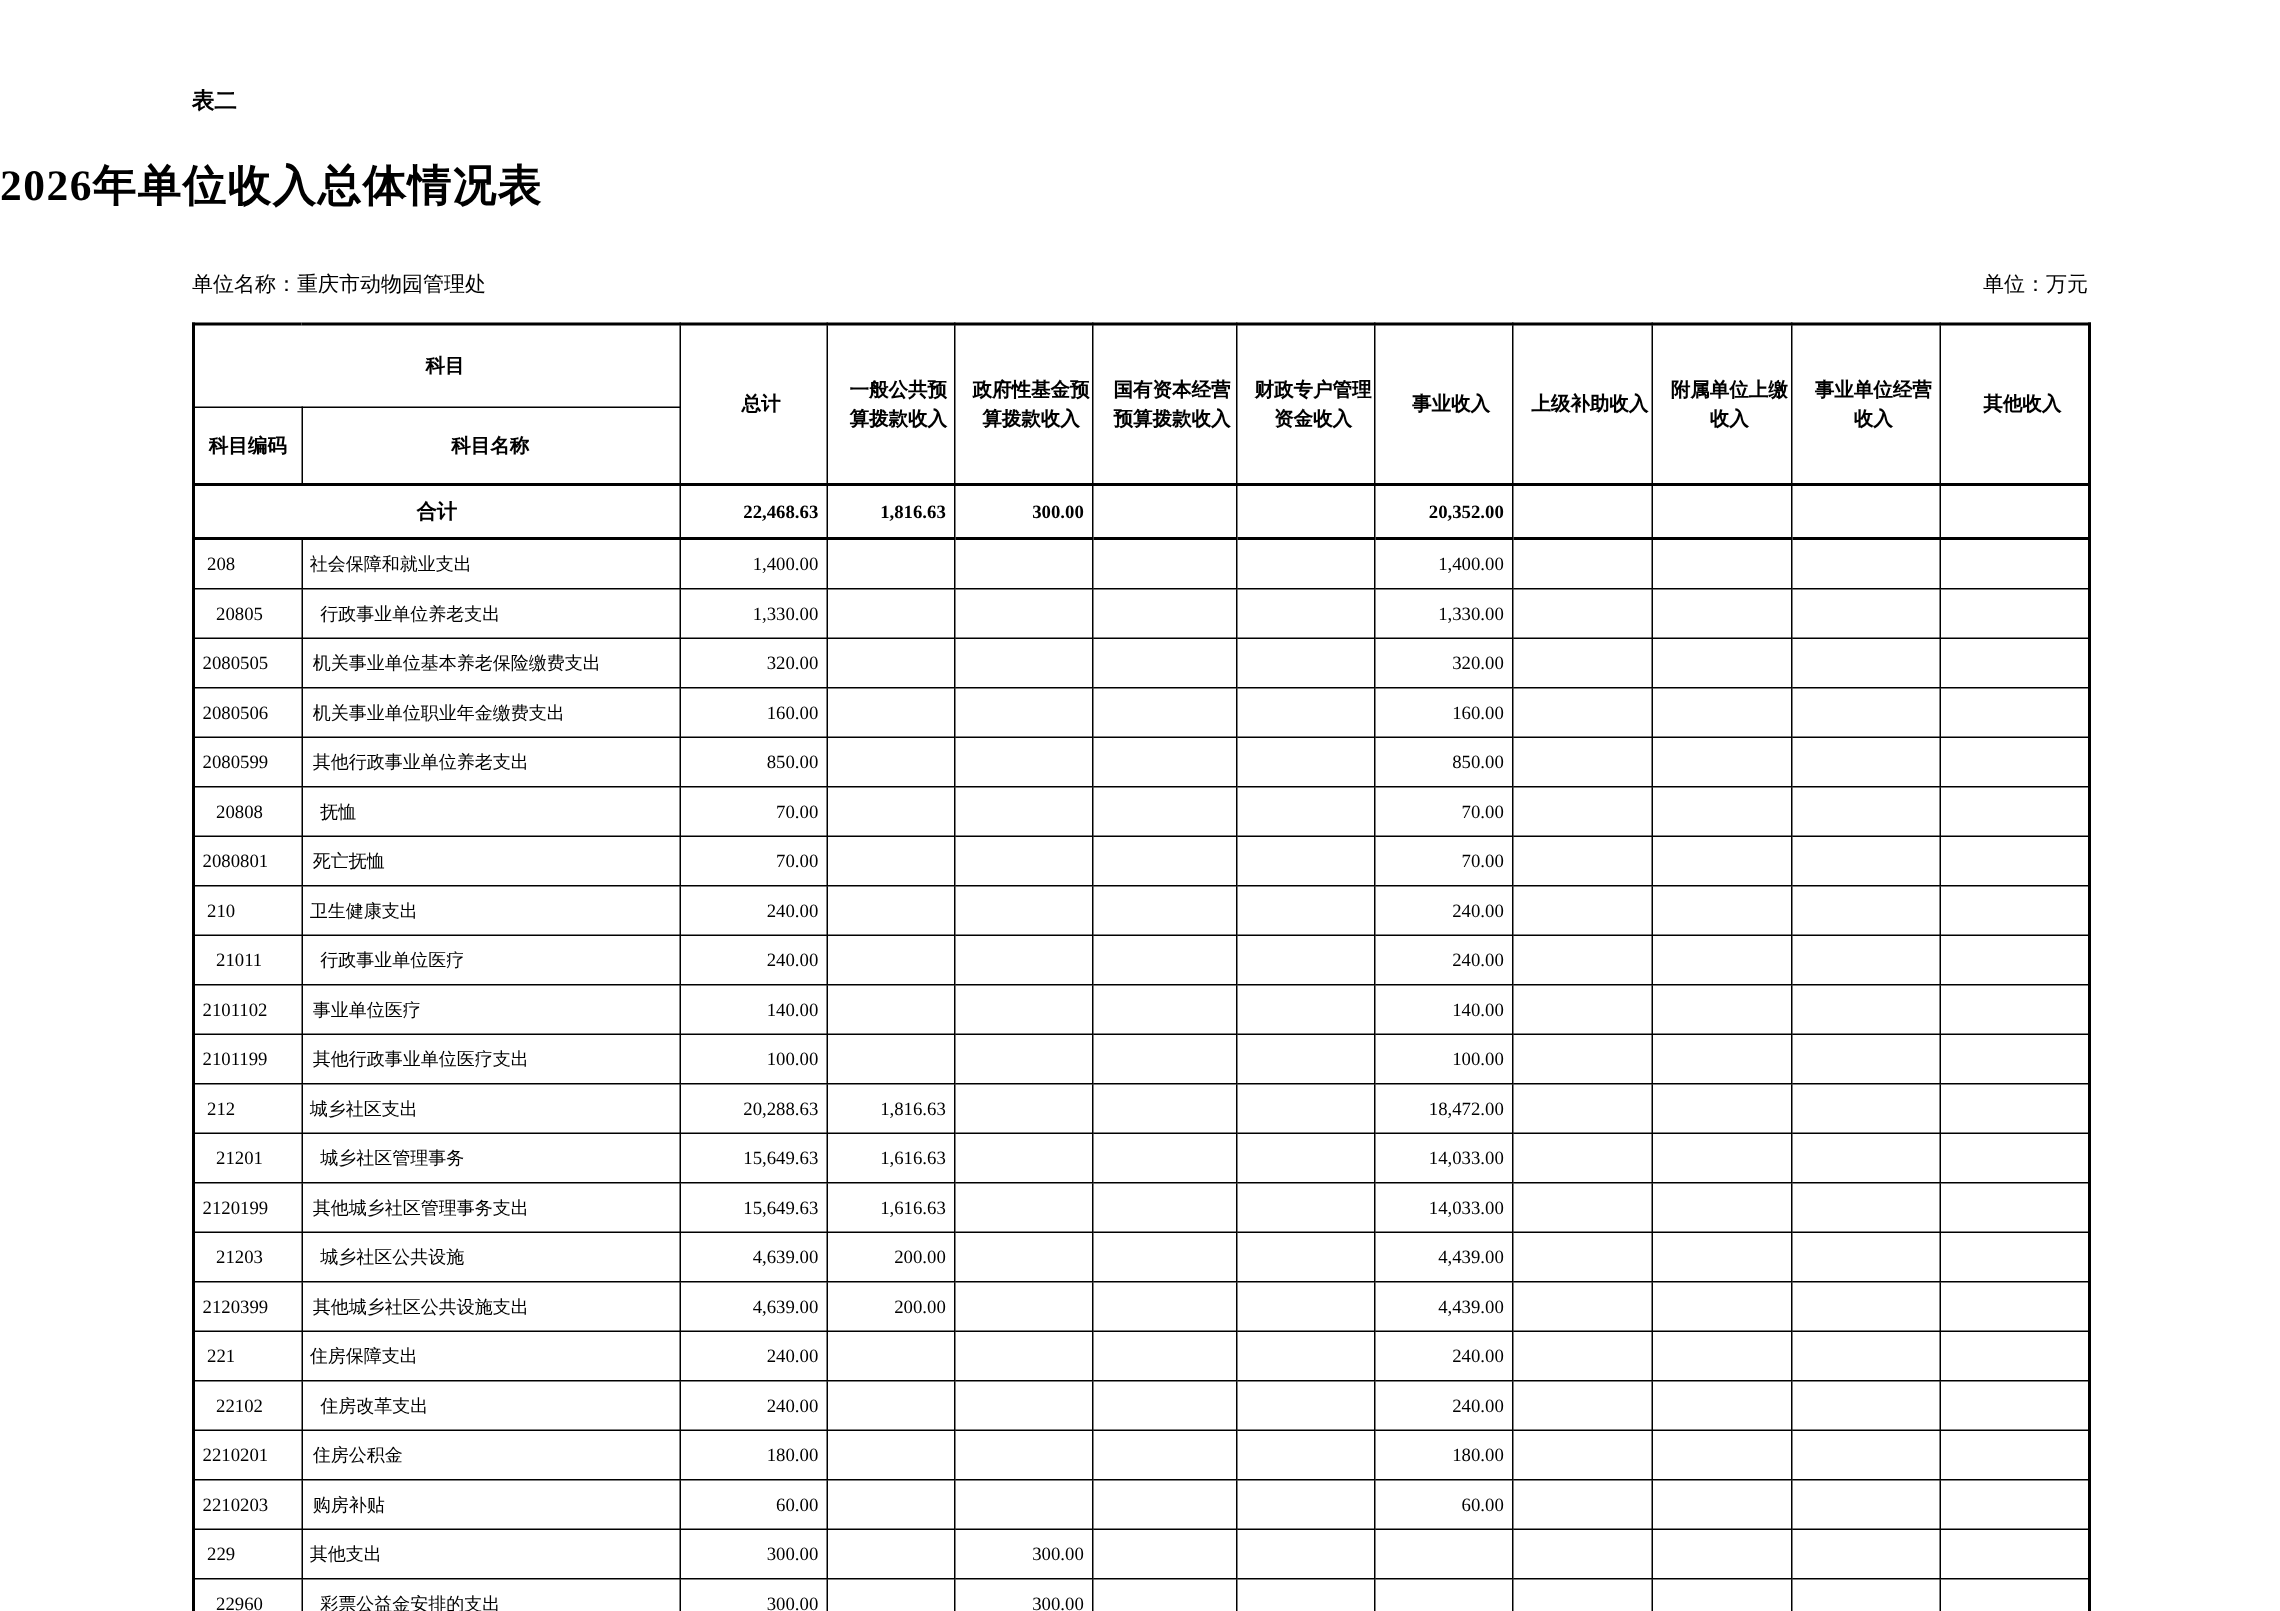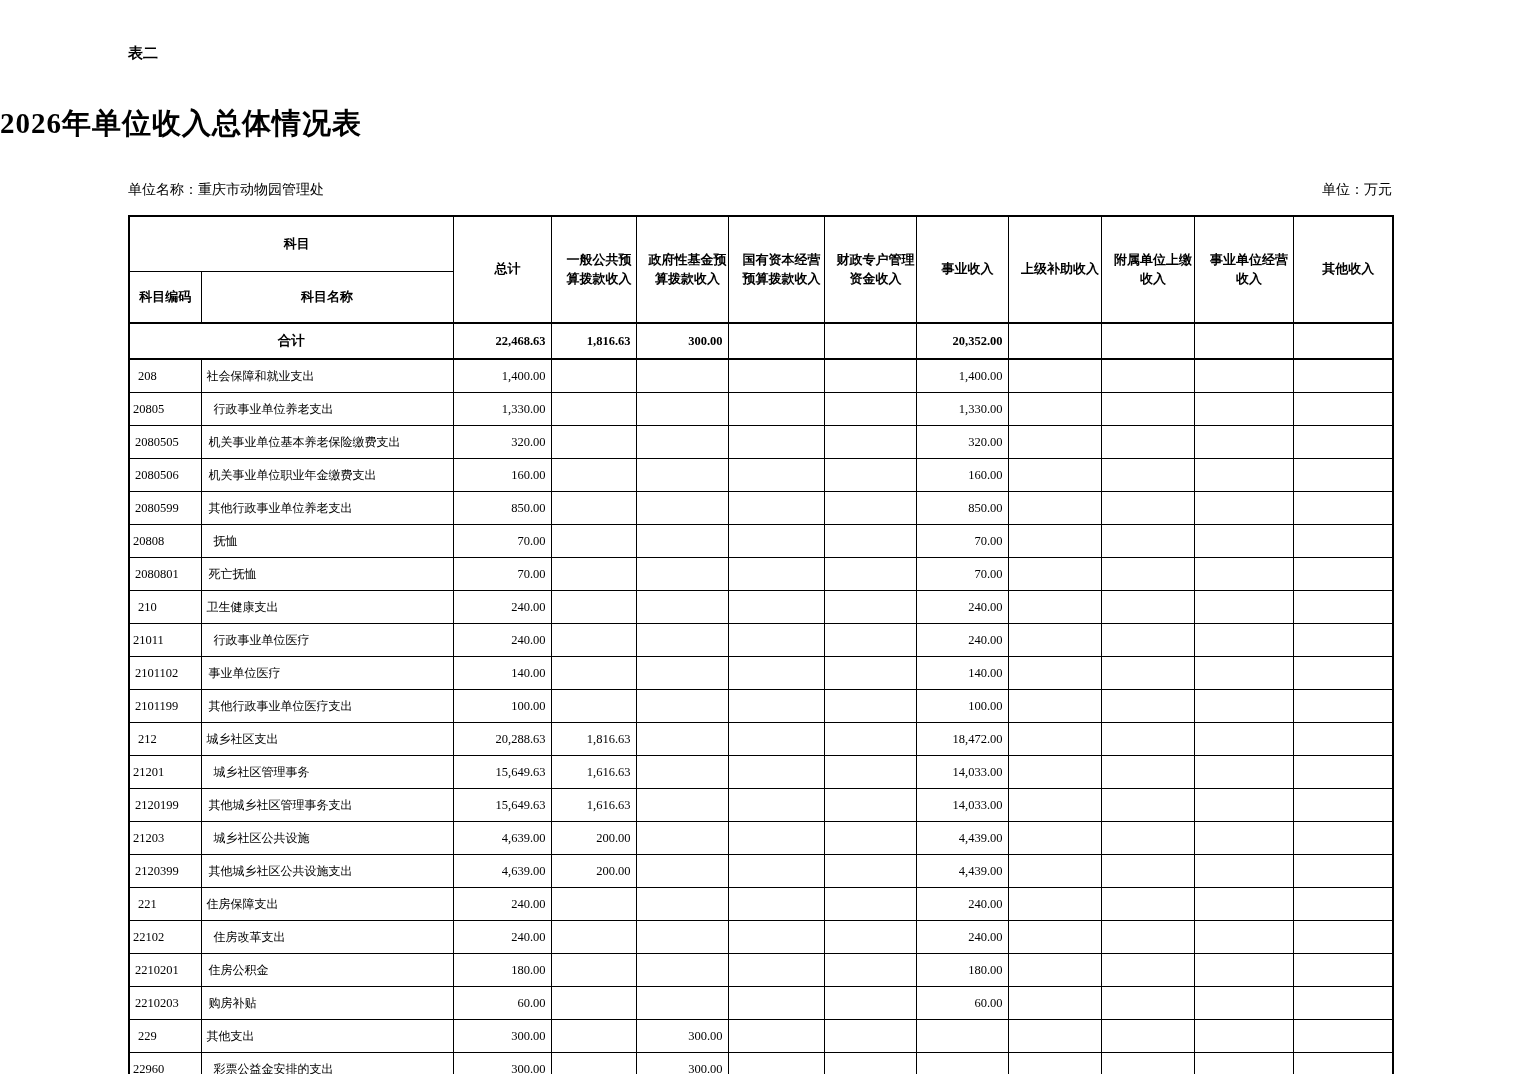--- a/index.html
+++ b/index.html
@@ -6,21 +6,21 @@
     margin: 0; padding: 0;
     width: 1520px; height: 1074px;
     background: #ffffff;
     color: #000;
     overflow: hidden;
     font-family: "Liberation Serif", "DejaVu Serif", serif;
   }
   .page { position: relative; width: 1520px; height: 1074px; }
 
   .table-label {
-    position: absolute; left: 128px; top: 44px;
+    position: absolute; left: 128px; top: 58px;
     font-family: "Liberation Sans", "DejaVu Sans", sans-serif;
     font-weight: bold; font-size: 15px;
   }
   .title {
     position: absolute; left: 0; top: 104px; width: 1520px;
     margin: 0; 
     font-family: "Liberation Serif", "DejaVu Serif", serif;
     font-weight: bold; font-size: 29px; letter-spacing: 1px;
   }
   .meta {
@@ -50,21 +50,21 @@
   }
   tr.head-1 th { height: 52px; padding-left: 12px; }
   tr.head-2 th { height: 48px; }
   thead { border-bottom: 2px solid #000; }
 
   tbody td { height: 30px; font-size: 12.5px; }
   td.code { padding-left: 8px; font-size: 12.5px; }
   td.name { padding-left: 5px; font-size: 12px; }
   td.num  { text-align: right; padding-right: 5px; }
 
-  tr.lv2 td.code { padding-left: 3px; }
+  tr.lv2 td.code { padding-left: 14px; }
   tr.lv3 td.code { padding-left: 5px; }
   tr.lv2 td.name { padding-left: 12px; }
   tr.lv3 td.name { padding-left: 7px; }
 
   tr.total-row td { height: 32px; font-weight: bold; border-bottom: 2px solid #000; margin-top: 15px; }
   tr.total-row td.total-label {
     text-align: center;
     font-family: "Liberation Sans", "DejaVu Sans", sans-serif;
     font-size: 13.5px;
   }

